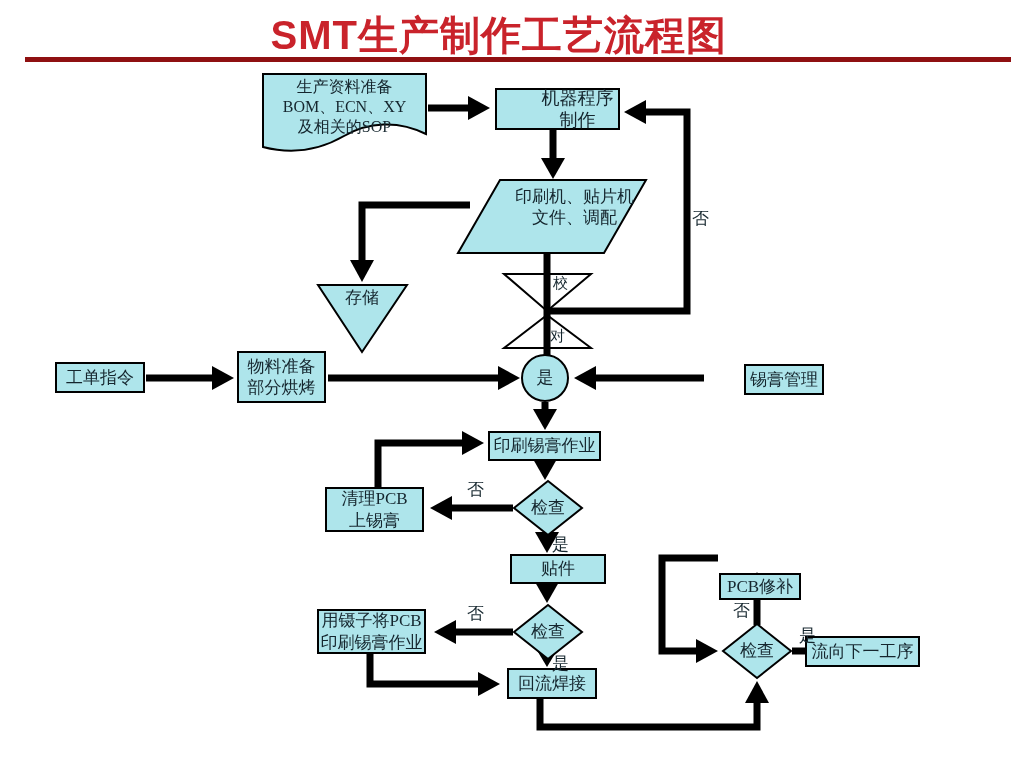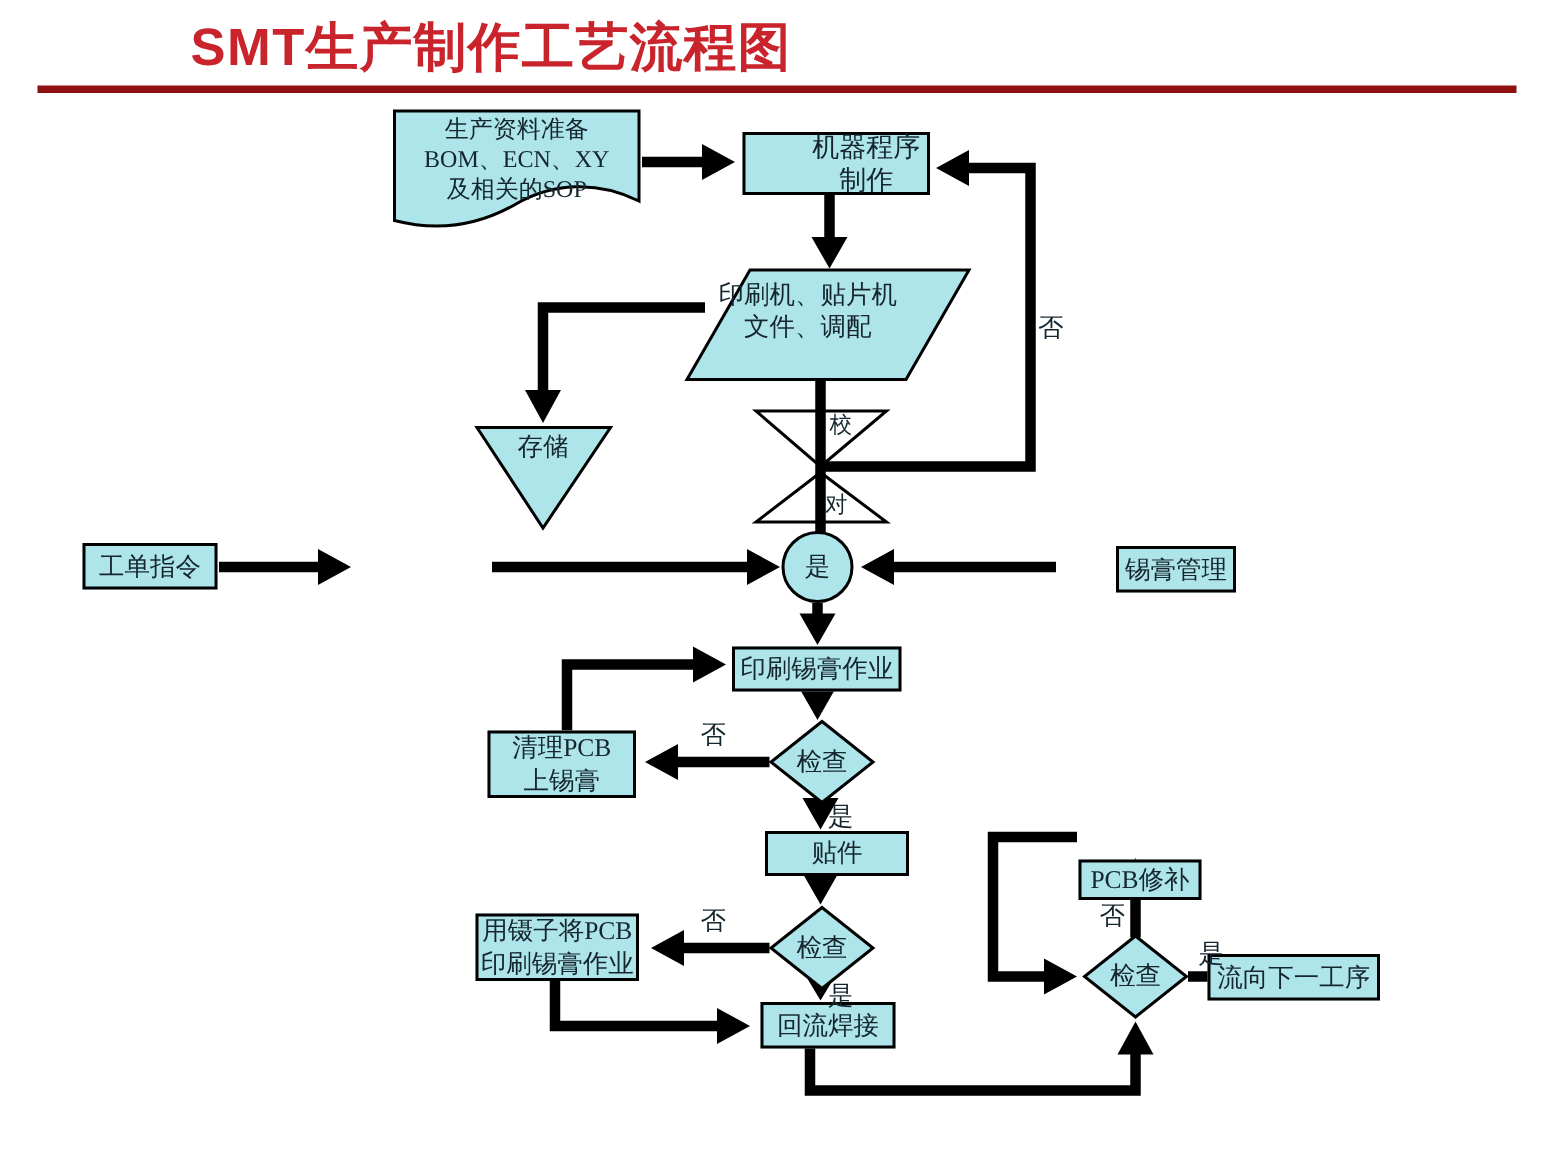--- a/index.html
+++ b/index.html
@@ -3,21 +3,21 @@
 <meta charset="utf-8">
 <style>
   html,body{margin:0;padding:0;background:#ffffff;}
   #stage{
     position:relative;width:1029px;height:773px;background:#ffffff;overflow:hidden;
     font-family:"Liberation Serif","DejaVu Serif",serif;color:#15262e;
   }
   #title{
     position:absolute;left:127px;top:8px;width:600px;
     font-family:"Liberation Sans","DejaVu Sans",sans-serif;
-    font-size:35px;font-weight:bold;color:#c9232b;letter-spacing:1px;white-space:nowrap;
+    font-size:40px;font-weight:bold;color:#c9232b;letter-spacing:1px;white-space:nowrap;text-align:right;
   }
   #title-rule{position:absolute;left:25px;top:57px;width:986px;height:5px;background:#8f1011;}
   svg{position:absolute;left:0;top:0;}
   .box{
     position:absolute;background:#aee5eb;border:2px solid #000;box-sizing:border-box;
     display:flex;flex-direction:column;align-items:center;justify-content:center;
     text-align:center;font-size:17px;line-height:1.25;z-index:3;
   }
   .shape-label{
     position:absolute;display:flex;flex-direction:column;align-items:center;justify-content:center;
@@ -94,20 +94,24 @@
   </svg>
 
   <div class="box" style="left:495px;top:88px;width:125px;height:42px;font-size:18px;padding-left:40px;">
     <span>机器程序制作</span>
   </div>
 
   <div class="box" style="left:55px;top:362px;width:90px;height:31px;">
     <span>工单指令</span>
   </div>
 
+  <div class="box" style="left:237px;top:351px;width:89px;height:52px;">
+    <span>物料准备</span>
+    <span>部分烘烤</span>
+  </div>
 
   <div class="box" style="left:744px;top:364px;width:80px;height:31px;">
     <span>锡膏管理</span>
   </div>
 
   <div class="box" style="left:325px;top:487px;width:99px;height:45px;">
     <span>清理PCB</span>
     <span>上锡膏</span>
   </div>
 
@@ -135,21 +139,21 @@
   <div class="box" style="left:805px;top:636px;width:115px;height:31px;">
     <span>流向下一工序</span>
   </div>
 
   <div class="shape-label" style="left:263px;top:76px;width:163px;height:62px;font-size:16px;">
     <span>生产资料准备</span>
     <span>BOM、ECN、XY</span>
     <span>及相关的SOP</span>
   </div>
 
-  <div class="shape-label" style="left:456px;top:183px;width:165px;height:48px;">
+  <div class="shape-label" style="left:492px;top:183px;width:165px;height:48px;">
     <span>印刷机、贴片机</span>
     <span>文件、调配</span>
   </div>
 
   <div class="shape-label" style="left:336px;top:288px;width:52px;height:20px;">
     <span>存储</span>
   </div>
 
   <div class="edge-label small" style="left:553px;top:274px;">校</div>
   <div class="edge-label small" style="left:550px;top:327px;">对</div>

